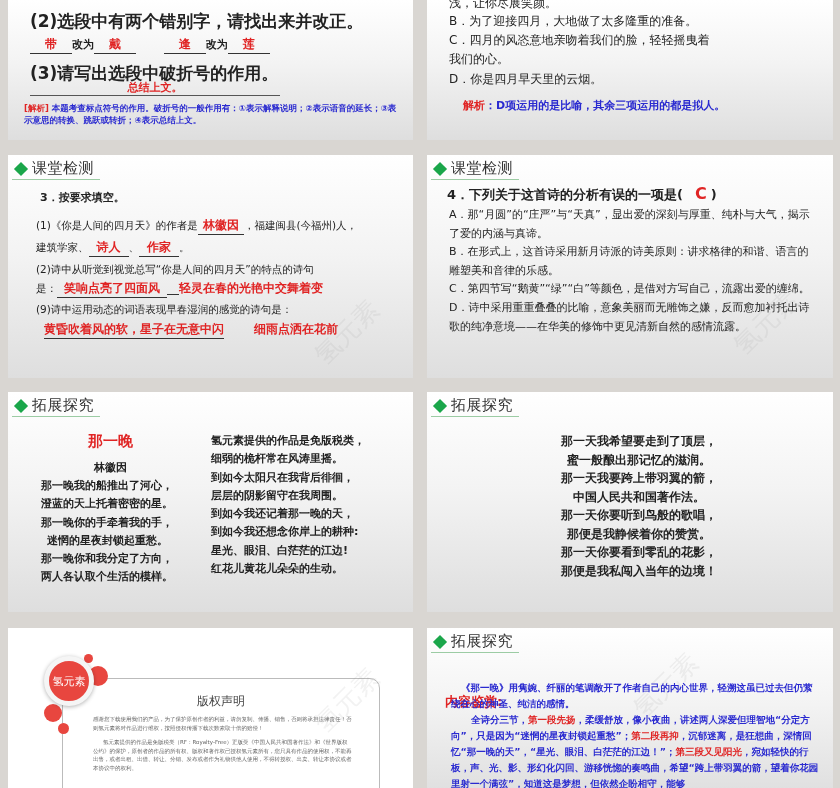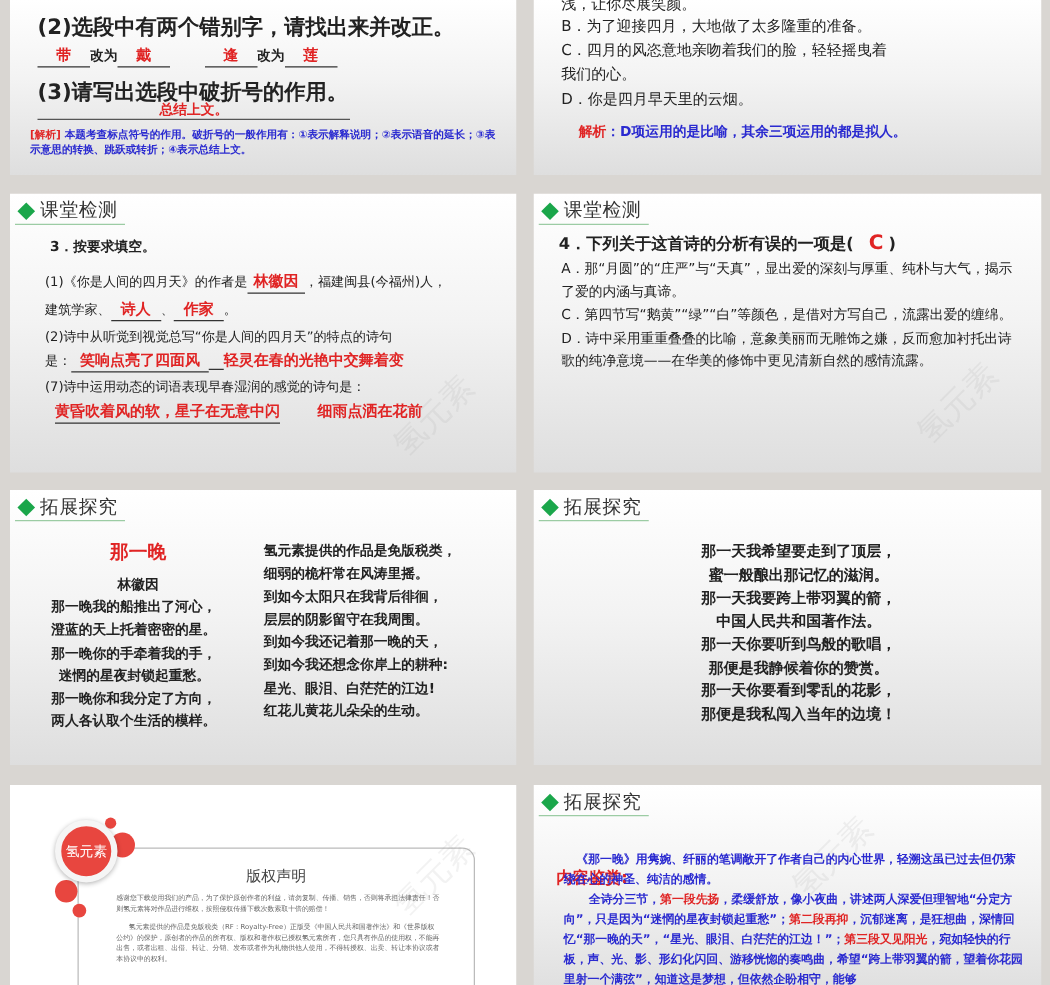--- a/index.html
+++ b/index.html
@@ -139,37 +139,38 @@
   <div class="line" style="top:62px">
     <span>(1)《你是人间的四月天》的作者是</span><span class="blank" style="width:46px">林徽因</span><span>，福建闽县(今福州)人，</span>
   </div>
   <div class="line" style="top:84px">
     <span>建筑学家、</span><span class="blank" style="width:40px">诗人</span><span>、</span><span class="blank" style="width:40px">作家</span><span>。</span>
   </div>
   <div class="line" style="top:108px">(2)诗中从听觉到视觉总写“你是人间的四月天”的特点的诗句</div>
   <div class="line" style="top:125px">
     <span>是：</span><span class="blank" style="width:110px;border-bottom:1px solid #333">笑响点亮了四面风</span><span style="display:inline-block;width:12px;border-bottom:1px solid #333">&nbsp;</span><span class="blank" style="width:130px;border:none">轻灵在春的光艳中交舞着变</span>
   </div>
-  <div class="line" style="top:148px">(7)诗中运用动态的词语表现早春湿润的感觉的诗句是：</div>
+  <div class="line" style="top:148px">(9)诗中运用动态的词语表现早春湿润的感觉的诗句是：</div>
   <div class="line" style="top:166px;left:36px">
     <span class="blank">黄昏吹着风的软，星子在无意中闪</span><span style="display:inline-block;width:30px"></span><span class="blank" style="border:none">细雨点洒在花前</span>
   </div>
   <div class="watermark" style="left:300px;top:160px">氢元素</div>
 </div>
 
 <div class="slide s4">
   <div class="sec-header">
     <span class="diamond"></span>
     <span class="sec-title">课堂检测</span>
   </div>
   <div class="qtitle">
     <span>4．下列关于这首诗的分析有误的一项是(</span><span class="ans">C</span><span>)</span>
   </div>
   <div class="opts">
     <div>A．那“月圆”的“庄严”与“天真”，显出爱的深刻与厚重、纯朴与大气，揭示了爱的内涵与真谛。</div>
+    <div>B．在形式上，这首诗采用新月诗派的诗美原则：讲求格律的和谐、语言的雕塑美和音律的乐感。</div>
     <div>C．第四节写“鹅黄”“绿”“白”等颜色，是借对方写自己，流露出爱的缠绵。</div>
     <div>D．诗中采用重重叠叠的比喻，意象美丽而无雕饰之嫌，反而愈加衬托出诗歌的纯净意境——在华美的修饰中更见清新自然的感情流露。</div>
   </div>
   <div class="watermark" style="left:300px;top:150px">氢元素</div>
 </div>
 
 <div class="slide s5">
   <div class="sec-header">
     <span class="diamond"></span>
     <span class="sec-title">拓展探究</span>

